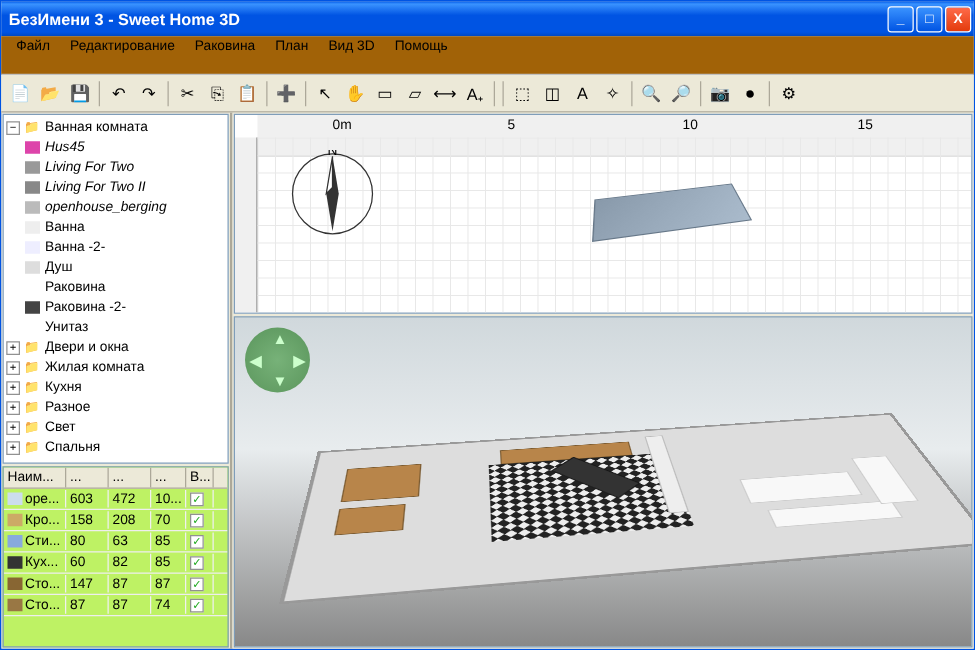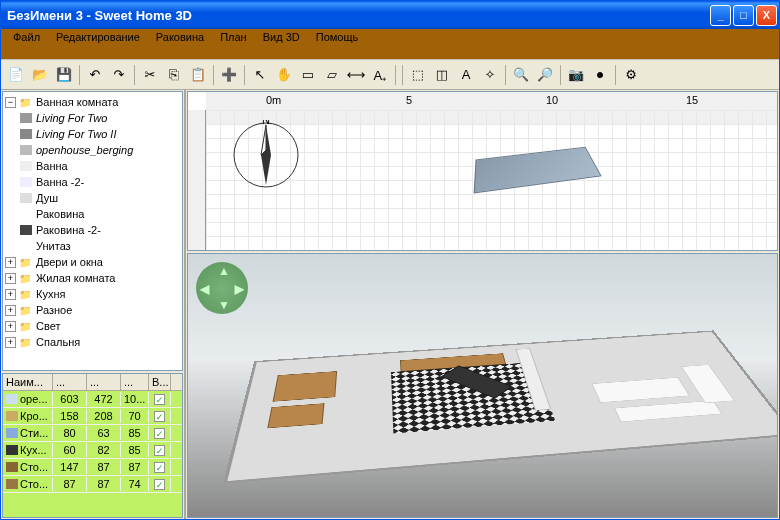--- a/index.html
+++ b/index.html
@@ -22,21 +22,21 @@
 .tree-node{display:flex;align-items:center;height:16px;white-space:nowrap}
 .tree-toggle{width:11px;height:11px;border:1px solid #919191;margin-right:3px;display:flex;align-items:center;justify-content:center;font-size:9px;background:#fff;line-height:1}
 .tree-icon{width:14px;height:12px;margin-right:3px;display:inline-flex;align-items:center;justify-content:center;font-size:10px}
 .tree-label{white-space:nowrap}
 .tree-children{margin-left:14px}
 .tree-italic{font-style:italic}
 .furniture-table{height:145px;background:#bef264;border:1px solid #7f9db9;margin:1px;overflow:auto}
 .ft-header{display:flex;background:#ece9d8;border-bottom:1px solid #aca899;position:sticky;top:0}
 .ft-header>div{padding:2px 3px;border-right:1px solid #aca899;overflow:hidden}
 .ft-row{display:flex;border-bottom:1px solid #eee;height:17px;align-items:center}
-.ft-row>div{padding:1px 3px;border-right:1px solid #f0f0f0;overflow:hidden;text-align:center}
+.ft-row>div{padding:1px 3px;border-right:1px solid #f0f0f0;overflow:hidden;text-align:left}
 .ft-row>div:first-child{text-align:left;display:flex;align-items:center;gap:2px}
 .c0{width:50px}.c1{width:34px}.c2{width:34px}.c3{width:28px}.c4{width:22px;text-align:center}
 .chk{width:11px;height:11px;border:1px solid #919191;display:inline-flex;align-items:center;justify-content:center;color:#2a2;font-size:9px;background:#fff}
 .right-panel{flex:1;display:flex;flex-direction:column;background:#ece9d8}
 .plan-view{height:160px;background:#fff;border:1px solid #7f9db9;margin:1px;position:relative;overflow:hidden}
 .ruler-h{height:33px;background:#f0f0f0;border-bottom:1px solid #999;position:relative;margin-left:18px;font-size:9px}
 .ruler-h span{position:absolute;top:2px}
 .ruler-v{width:18px;background:#f0f0f0;border-right:1px solid #999;position:absolute;left:0;top:18px;bottom:0}
 .plan-canvas{position:absolute;left:18px;top:18px;right:0;bottom:0;background-image:linear-gradient(#e8e8e8 1px,transparent 1px),linear-gradient(90deg,#e8e8e8 1px,transparent 1px);background-size:14px 14px}
 .compass{position:absolute;left:25px;top:10px;width:70px;height:70px}
@@ -116,20 +116,26 @@
     <div class="left-panel">
       <div class="tree">
         <div class="tree-node">
           <span class="tree-toggle">−</span>
           <span class="tree-icon">📁</span>
           <span class="tree-label">Ванная комната</span>
         </div>
         <div class="tree-children">
           <div class="tree-node">
               <span class="tree-icon">
+                <span class="mini-icon" style="background:#d4a"></span>
+              </span>
+              <span class="tree-label tree-italic">Hus45</span>
+            </div>
+          <div class="tree-node">
+              <span class="tree-icon">
                 <span class="mini-icon" style="background:#999"></span>
               </span>
               <span class="tree-label tree-italic">Living For Two</span>
             </div>
           <div class="tree-node">
               <span class="tree-icon">
                 <span class="mini-icon" style="background:#888"></span>
               </span>
               <span class="tree-label tree-italic">Living For Two II</span>
             </div>

